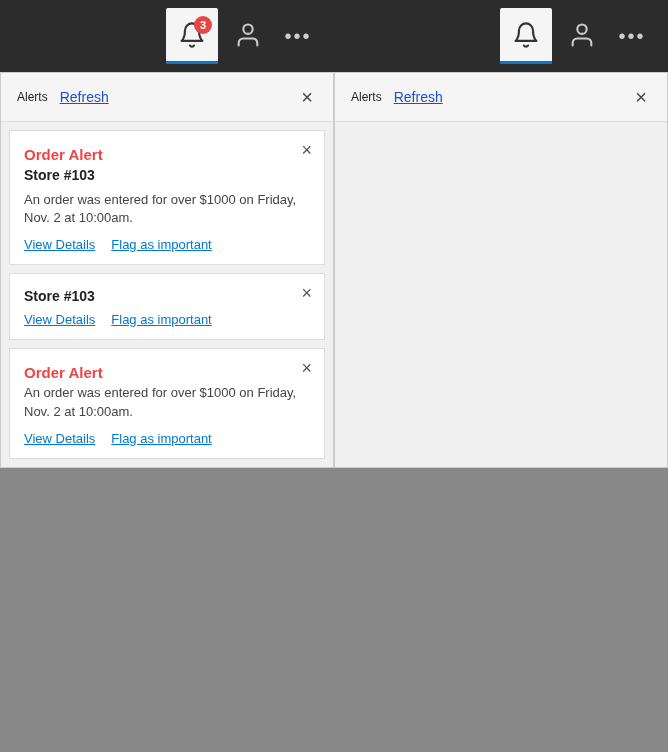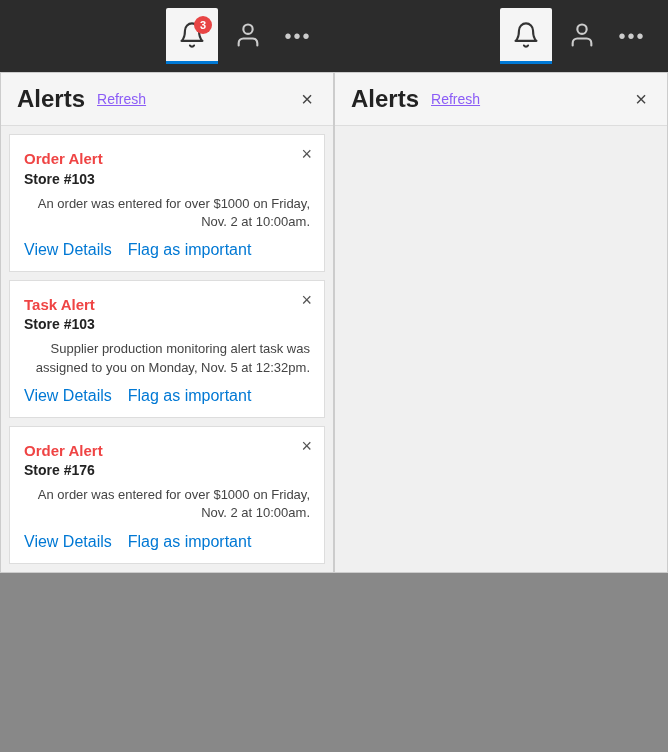--- a/index.html
+++ b/index.html
@@ -102,28 +102,28 @@
     .alerts-header {
       display: flex;
       flex-direction: row;
       align-items: center;
       padding: 12px 16px;
       background: #f5f5f5;
       border-bottom: 1px solid #ddd;
       gap: 8px;
     }
     .alerts-title {
-      font-size: 24px;
-      font-weight: 700;
+      font-size: 12px;
+      font-weight: 400;
       color: #222;
       margin-right: 4px;
     }
     .refresh-link {
       font-size: 14px;
-      color: #8b5cf6;
+      color: #1d4ed8;
       text-decoration: underline;
       cursor: pointer;
     }
     .close-btn {
       margin-left: auto;
       font-size: 20px;
       color: #444;
       cursor: pointer;
       background: none;
       border: none;
@@ -167,30 +167,30 @@
       font-size: 14px;
       font-weight: 600;
       color: #222;
       margin-bottom: 8px;
     }
     .card-body {
       font-size: 13px;
       color: #444;
       margin-bottom: 10px;
       line-height: 1.4;
-      text-align: right;
     }
     .card-actions {
       display: flex;
       flex-direction: row;
       gap: 16px;
     }
     .card-link {
-      font-size: 16px;
+      font-size: 13px;
       color: #0078d4;
+      text-decoration: underline;
       cursor: pointer;
     }
   </style>
 </head>
 <body>
 
 <div class="panels-container">
 
   <div class="panel">
     <div class="nav-bar">
@@ -225,33 +225,30 @@
           <div class="card-subtitle">Store #103</div>
           <div class="card-body">An order was entered for over $1000 on Friday, Nov. 2 at 10:00am.</div>
           <div class="card-actions">
             <a class="card-link">View Details</a>
             <a class="card-link">Flag as important</a>
           </div>
         </div>
 
         <div class="alert-card">
           <button class="card-close">×</button>
-          <div class="card-title">Task Alert</div>
           <div class="card-subtitle">Store #103</div>
-          <div class="card-body">Supplier production monitoring alert task was assigned to you on Monday, Nov. 5 at 12:32pm.</div>
           <div class="card-actions">
             <a class="card-link">View Details</a>
             <a class="card-link">Flag as important</a>
           </div>
         </div>
 
         <div class="alert-card">
           <button class="card-close">×</button>
           <div class="card-title">Order Alert</div>
-          <div class="card-subtitle">Store #176</div>
           <div class="card-body">An order was entered for over $1000 on Friday, Nov. 2 at 10:00am.</div>
           <div class="card-actions">
             <a class="card-link">View Details</a>
             <a class="card-link">Flag as important</a>
           </div>
         </div>
       </div>
     </div>
   </div>
 

